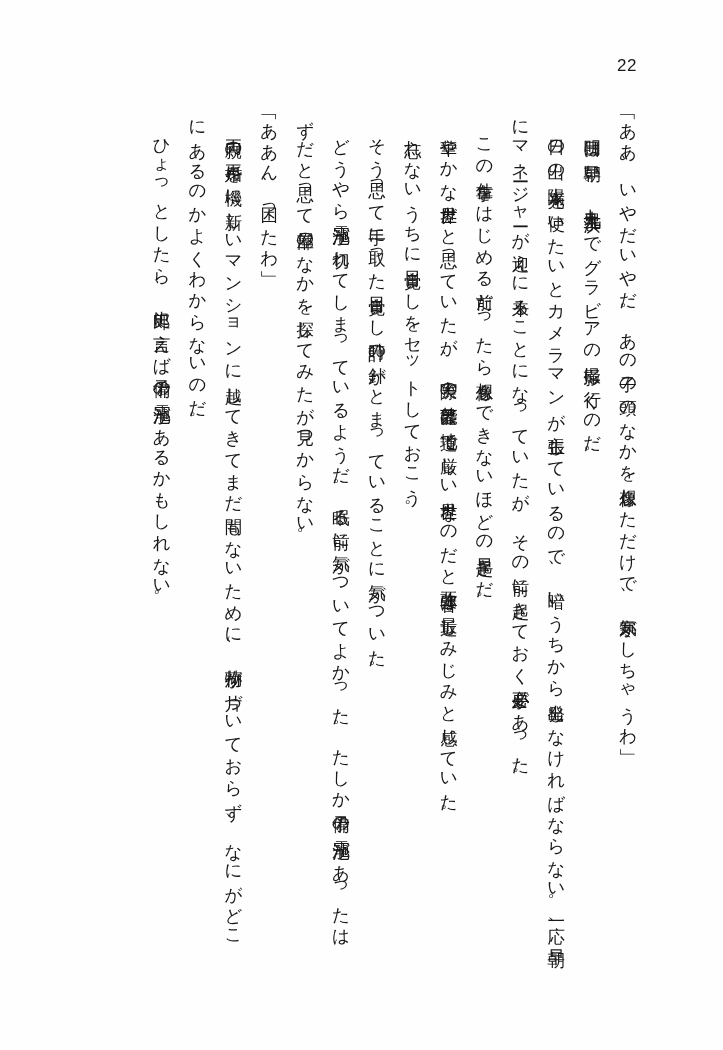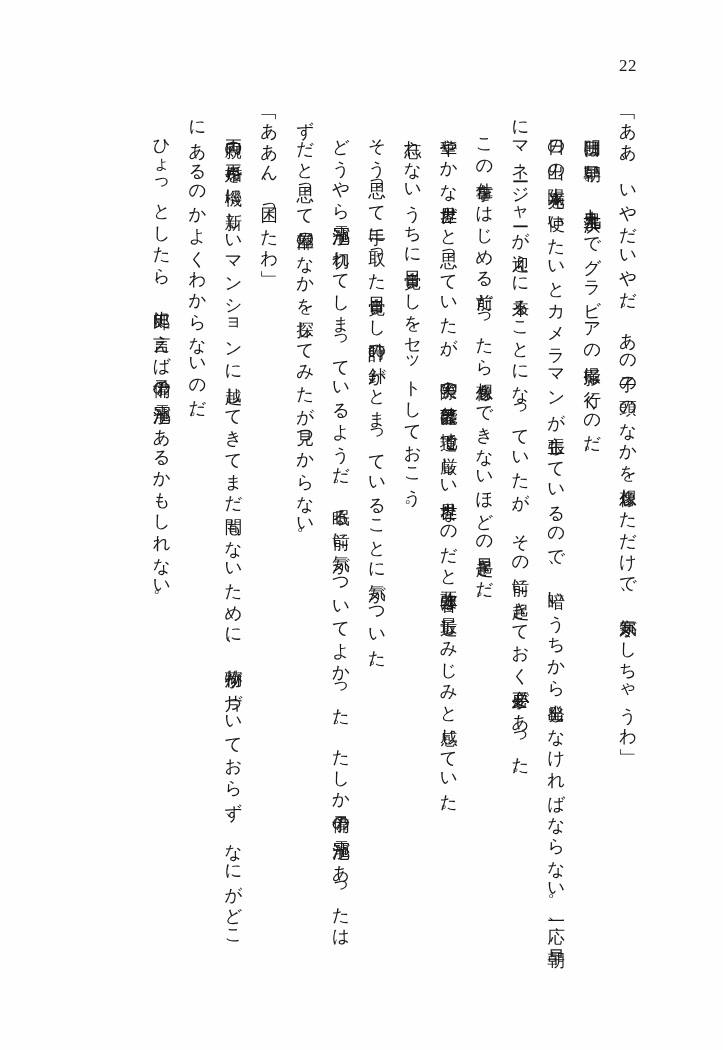--- a/index.html
+++ b/index.html
@@ -19,21 +19,21 @@
     width: 723px;
     height: 1050px;
     background: #fefefe;
     box-sizing: border-box;
   }
   .page-number {
     position: absolute;
     top: 56px;
     right: 86px;
     font-size: 17px;
-    font-family: Liberation Serif, serif;
+    font-family: Liberation Sans, sans-serif;
     color: #1a1a1a;
     letter-spacing: 0.5px;
   }
   .body-text {
     position: absolute;
     top: 108px;
     right: 78px;
     left: 78px;
     height: 830px;
     writing-mode: vertical-rl;

